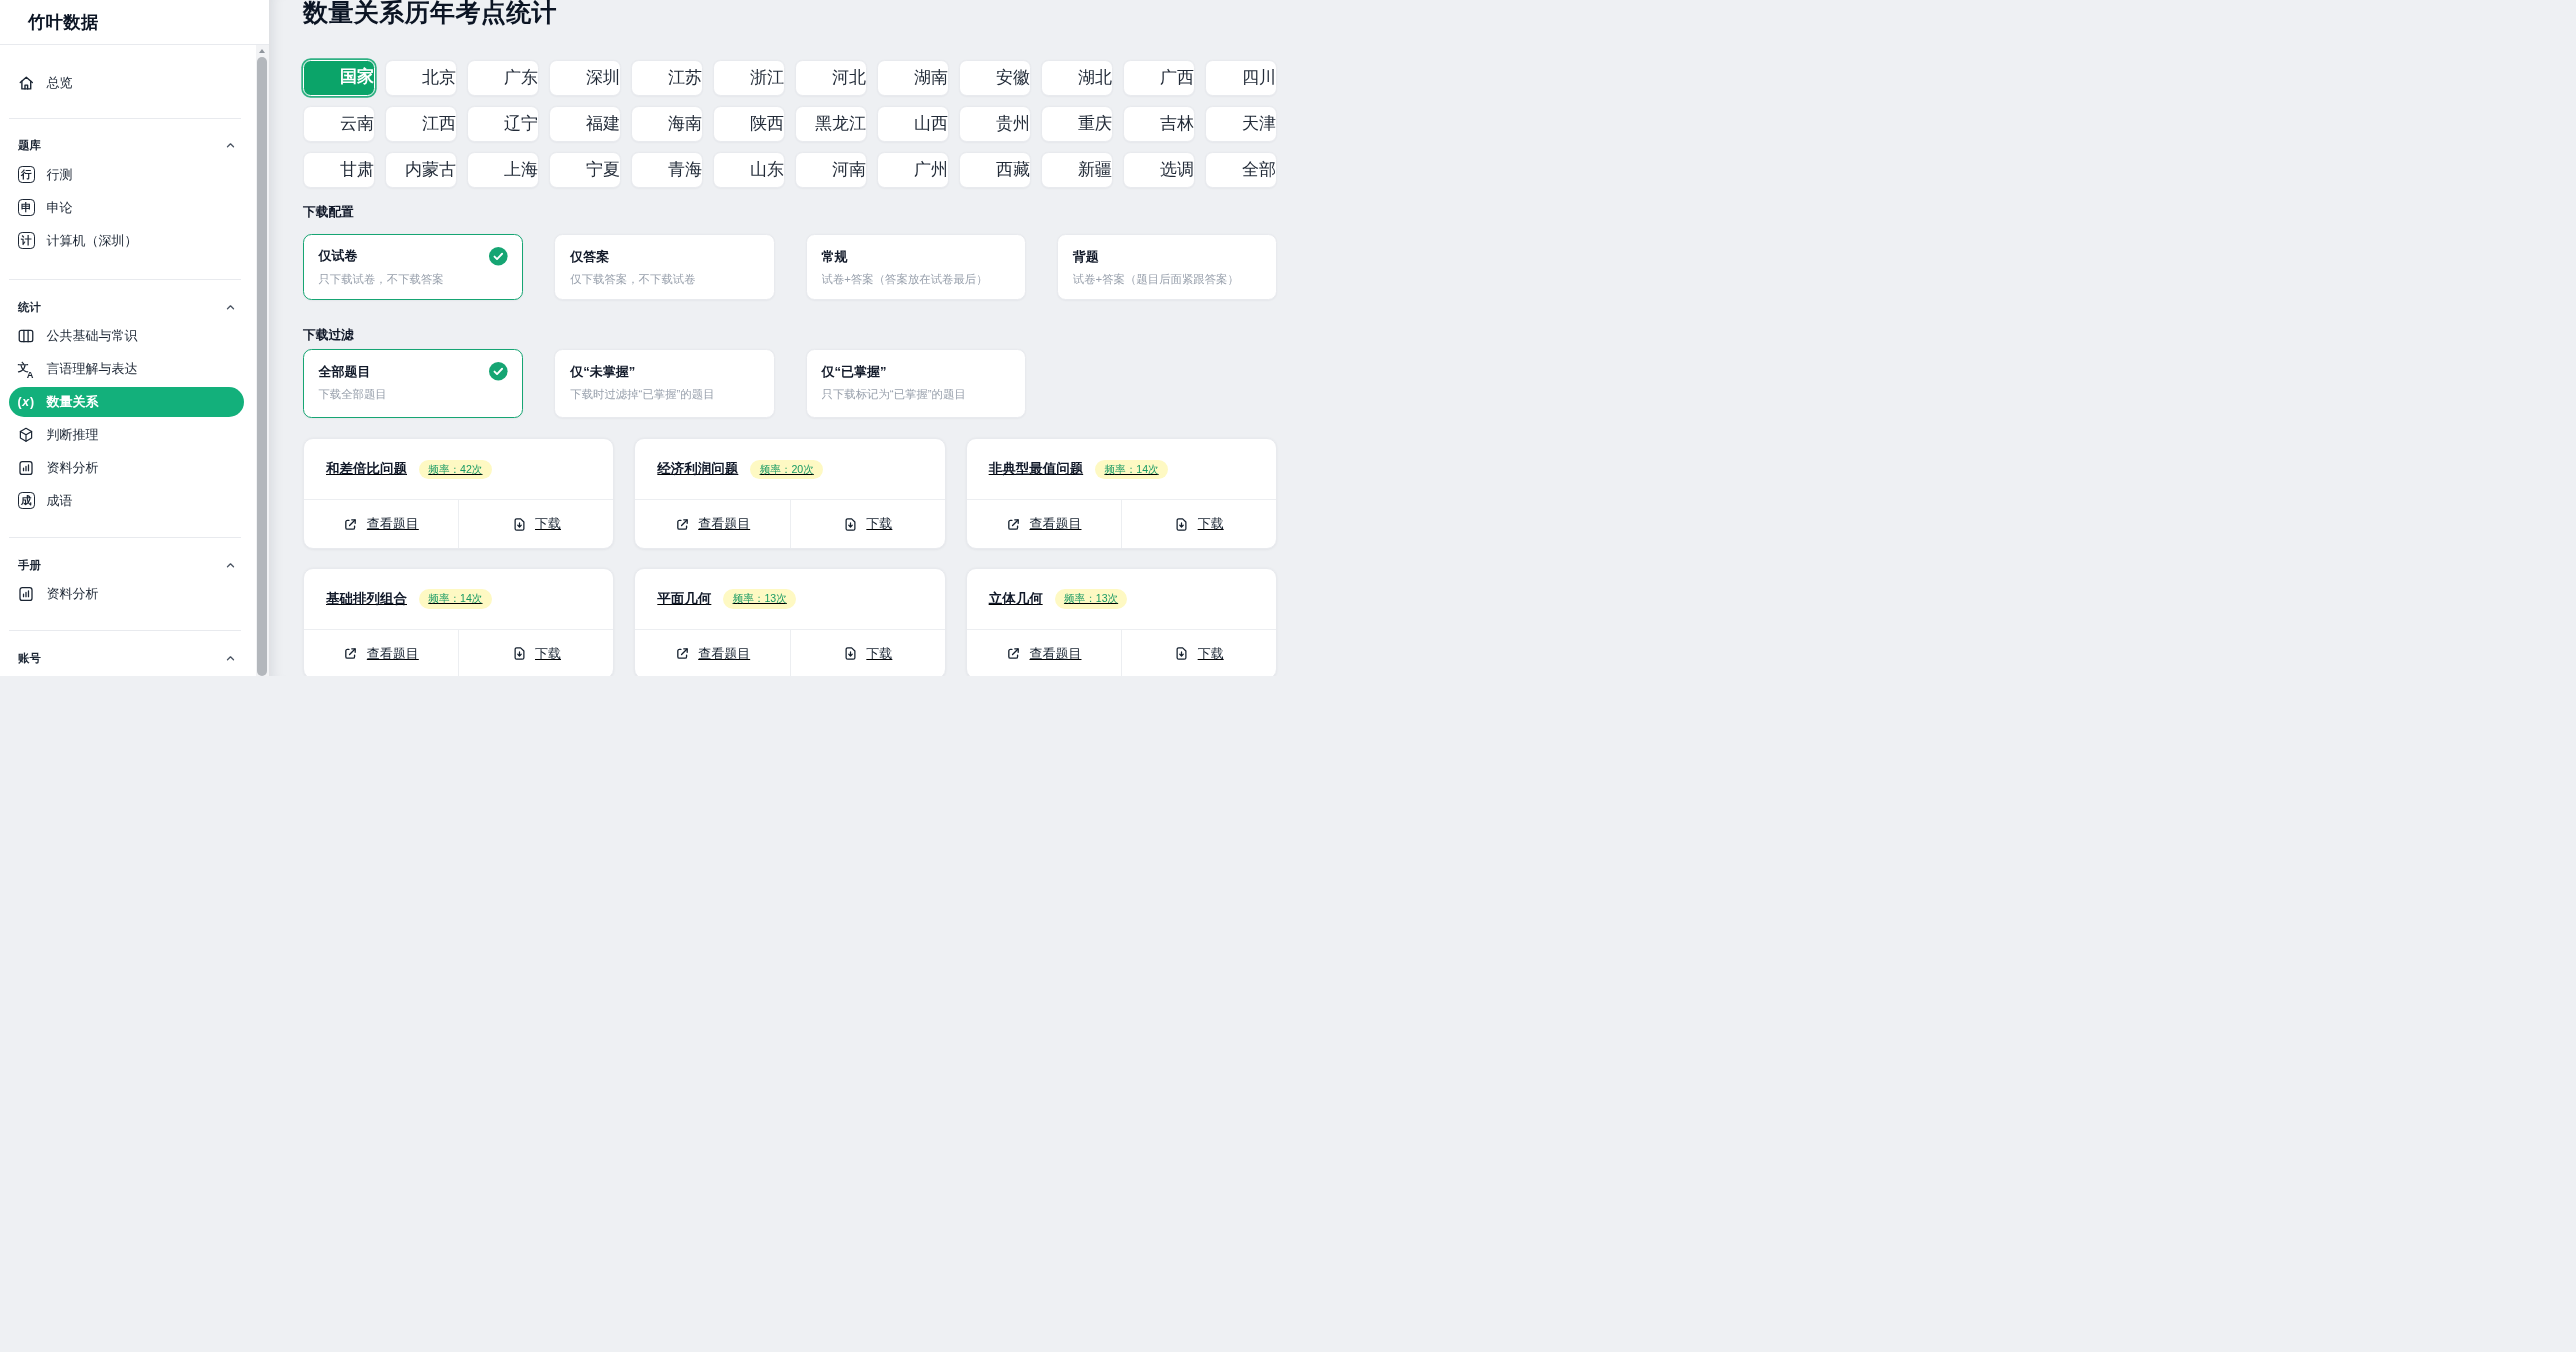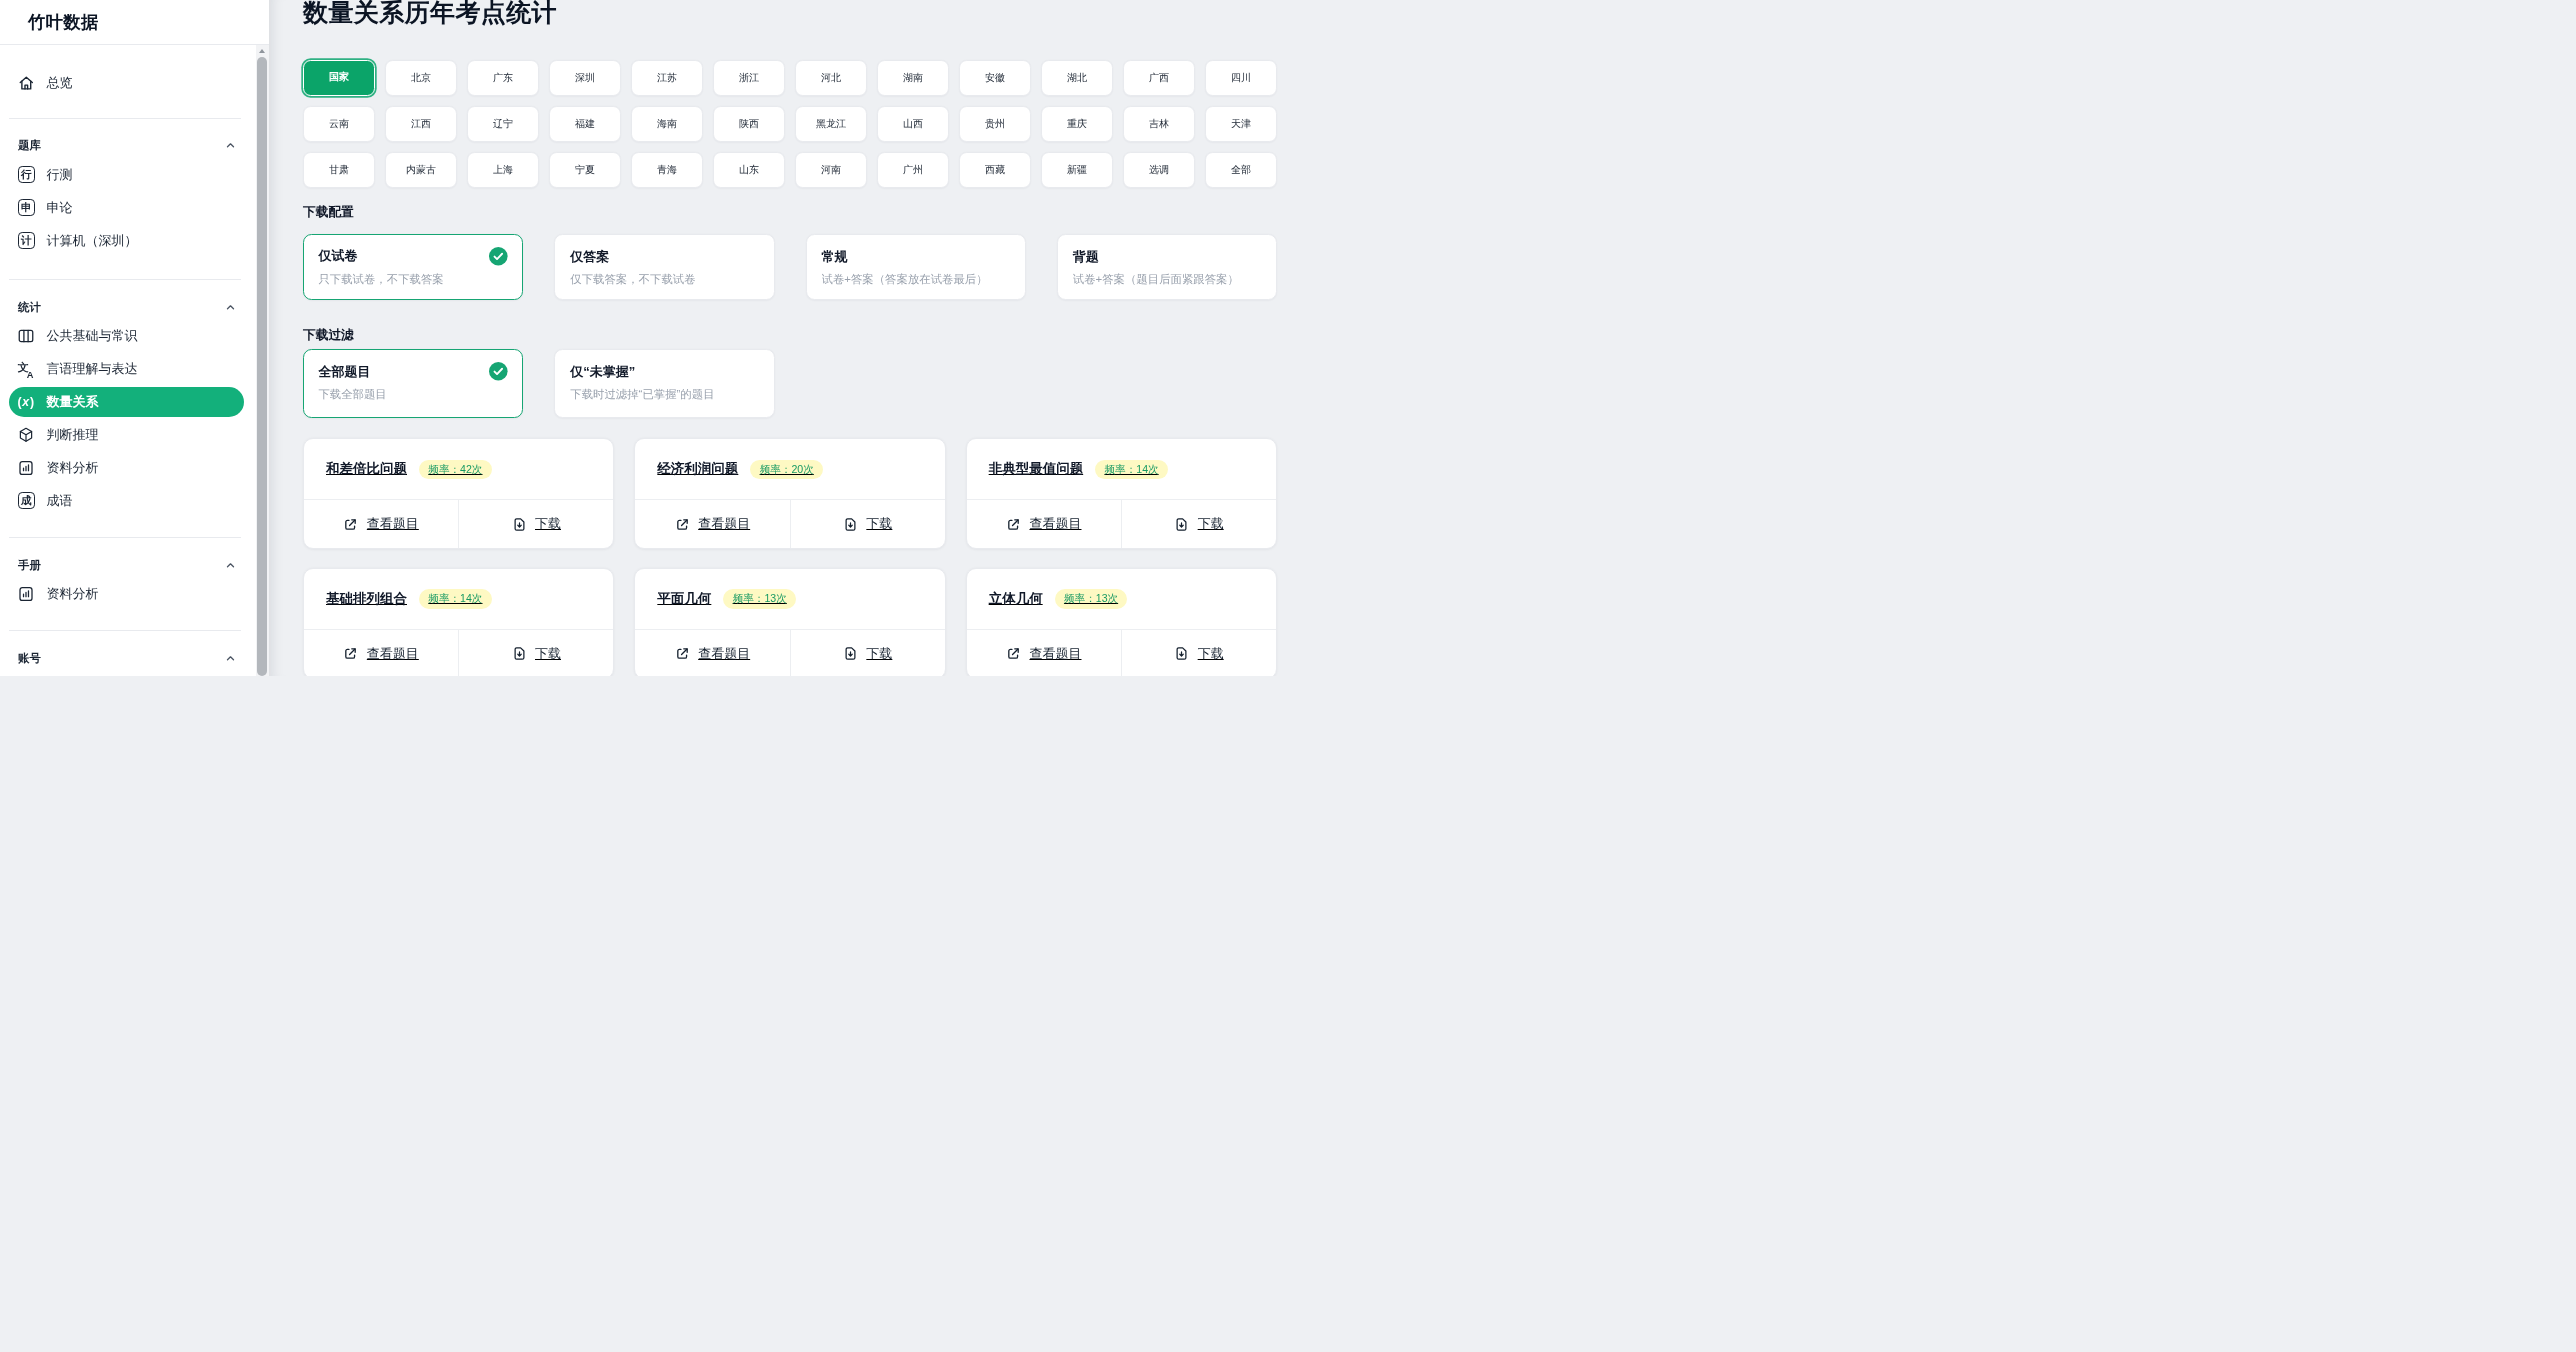--- a/index.html
+++ b/index.html
@@ -29,21 +29,21 @@
   .scroll-up{height:12px;display:flex;align-items:center;justify-content:center;cursor:pointer;}
   .scroll-up::after{content:"";border-left:3.4px solid transparent;border-right:3.4px solid transparent;border-bottom:4.2px solid #8f959c;}
   .scroll-thumb{position:absolute;top:12px;left:1.7px;right:1.7px;bottom:0;background:#b3b7bc;border-radius:5px;cursor:pointer;}
 
   
   .main{flex:1;position:relative;box-shadow:inset 13.5px 0 13.5px -12px rgba(15,23,42,.12);overflow:hidden;}
   .content{width:974px;margin-left:34px;}
   .page-title{margin:-3.4px 0 0;font-size:25px;line-height:30px;font-weight:800;color:#0b1423;letter-spacing:0.4px;white-space:nowrap;}
 
   .chip-grid{margin-top:33px;display:grid;grid-template-columns:repeat(12,1fr);gap:10px;}
-  .chip{height:36px;line-height:34px;box-sizing:border-box;text-align:center;background:#fff;border:0.8px solid #e8eaee;border-radius:7.6px;font-size:10px;color:#222b38;box-shadow:0 0.8px 1.7px rgba(16,24,40,.04);cursor:pointer;white-space:nowrap;overflow:hidden;}
+  .chip{height:36px;line-height:34px;box-sizing:border-box;text-align:right;background:#fff;border:0.8px solid #e8eaee;border-radius:7.6px;font-size:17px;color:#222b38;box-shadow:0 0.8px 1.7px rgba(16,24,40,.04);cursor:pointer;white-space:nowrap;overflow:hidden;}
   .chip.selected{background:#0ba469;color:#fff;border:1.7px solid #fff;line-height:32px;font-weight:600;box-shadow:0 0 0 1.7px #2fb183;}
 
   .sec-heading{margin:18.6px 0 0;font-size:12.7px;line-height:13.5px;font-weight:700;color:#101828;}
   .sec-heading.second{margin-top:29px;}
 
   .opt-grid{margin-top:14.4px;display:grid;grid-template-columns:repeat(4,1fr);gap:31px;}
   .opt-grid.filter{margin-top:6.8px;}
   .opt{background:#fff;border:0.8px solid #e8eaee;border-radius:8.5px;height:66px;box-sizing:border-box;padding:12.7px 15px;box-shadow:0 0.8px 1.7px rgba(16,24,40,.04);cursor:pointer;}
   .opt.tall{height:69px;}
   .opt.selected{border:1.7px solid #16a573;padding:12px 14.4px;}
@@ -291,20 +291,26 @@
             </span>
           </div>
           <div class="opt-desc">下载全部题目</div>
         </div>
         <div class="opt tall">
           <div class="opt-head">
               <span class="opt-title">仅“未掌握”</span>
             </div>
           <div class="opt-desc">下载时过滤掉“已掌握”的题目</div>
         </div>
+        <div class="opt tall">
+          <div class="opt-head">
+              <span class="opt-title">仅“已掌握”</span>
+            </div>
+          <div class="opt-desc">只下载标记为“已掌握”的题目</div>
+        </div>
       </div>
 
       <div class="topic-grid">
 
         <div class="topic">
           <div class="topic-head">
             <span class="topic-name">和差倍比问题</span>
             <span class="badge">频率：42次</span>
           </div>
           <div class="topic-foot">

